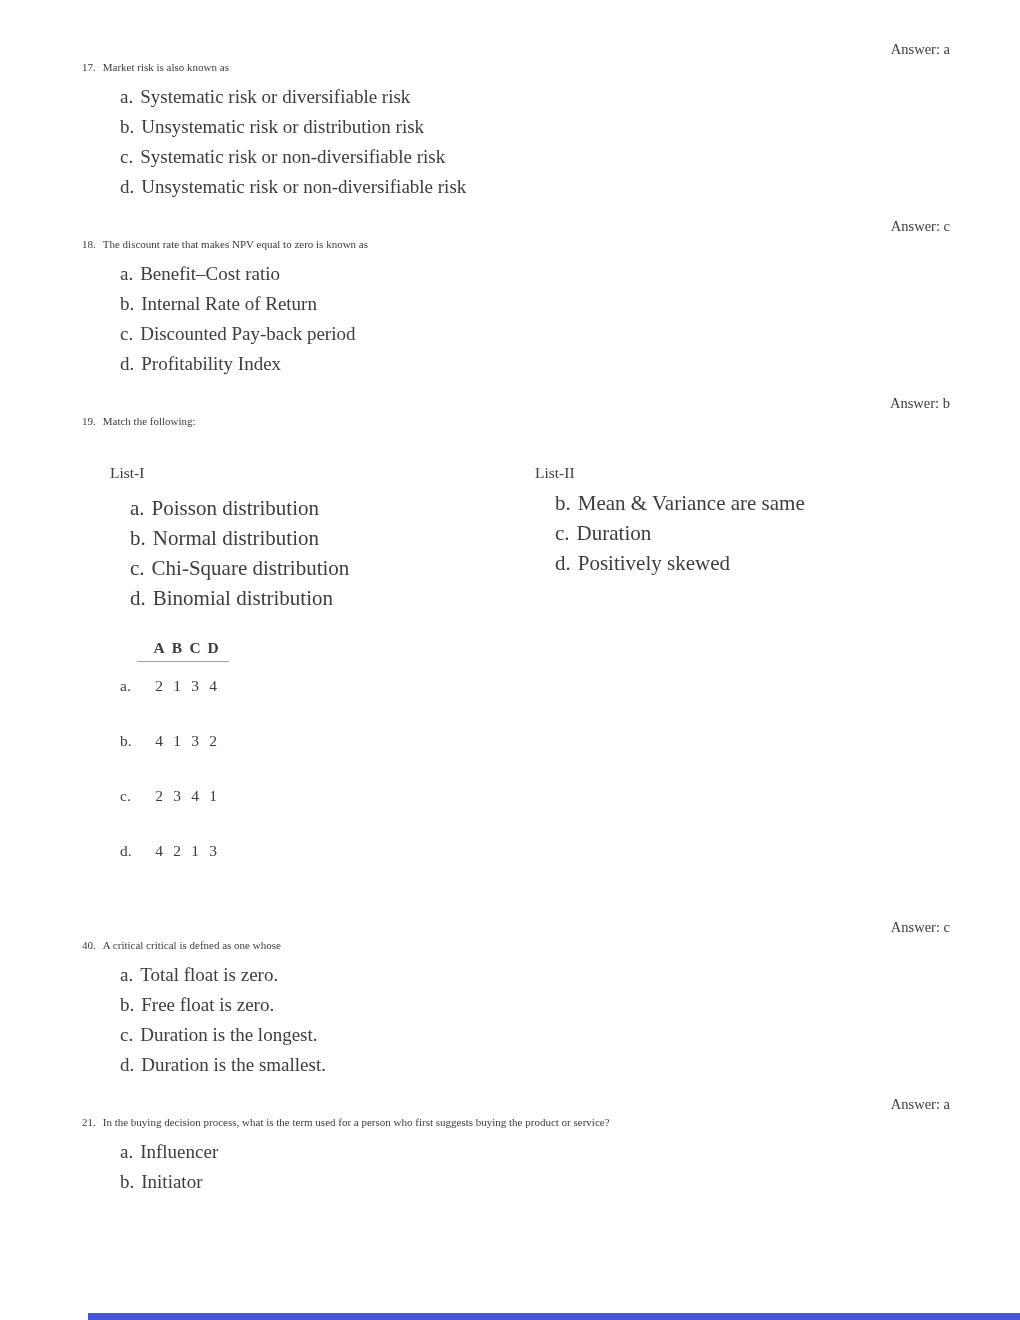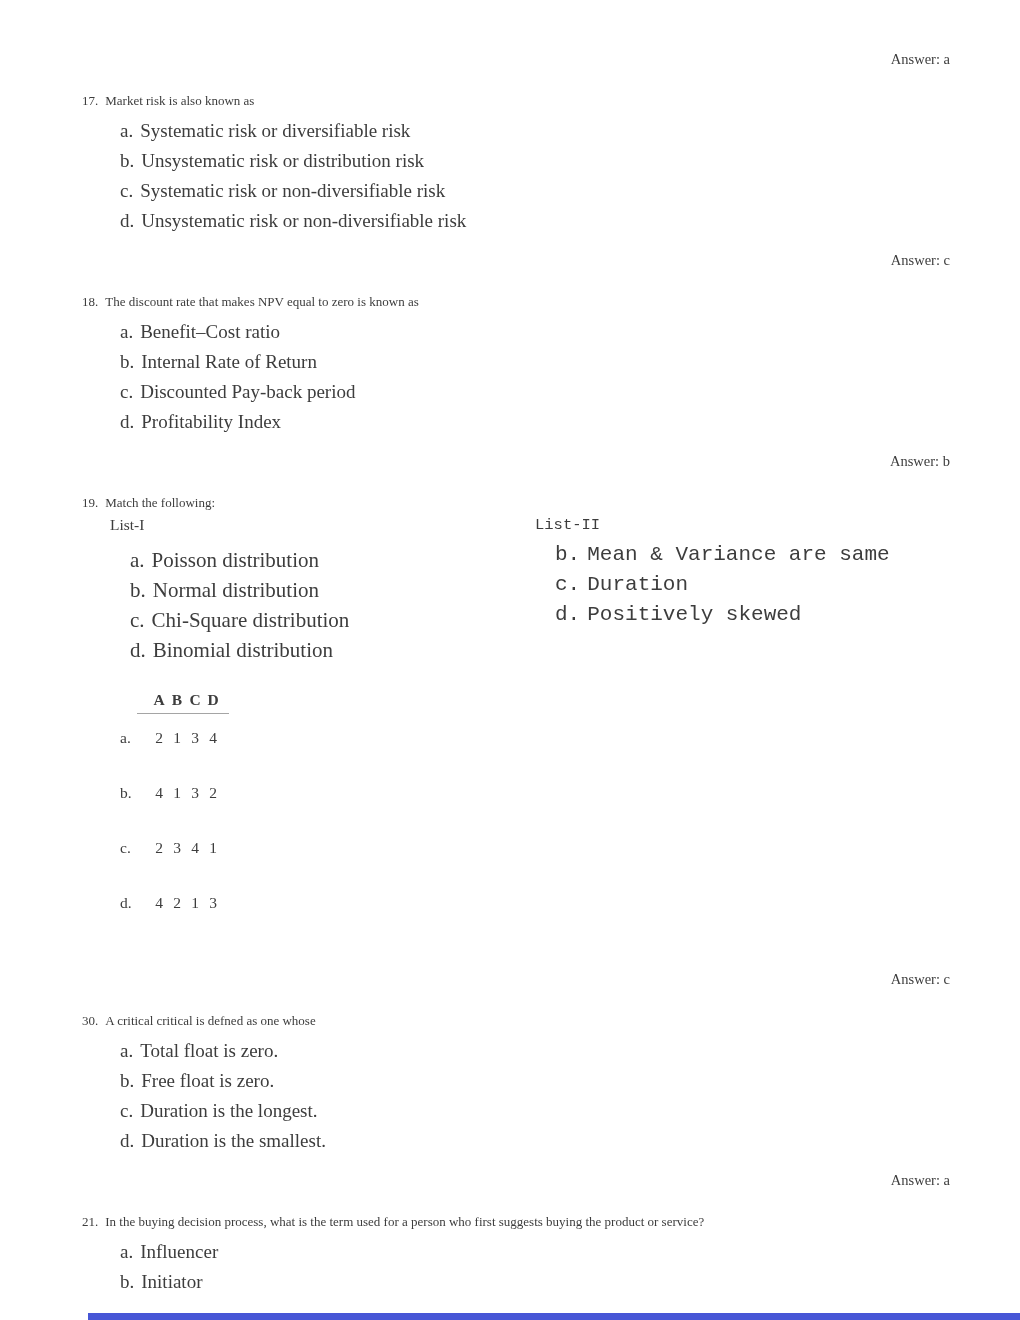--- a/index.html
+++ b/index.html
@@ -8,58 +8,57 @@
     width: 1020px;
     font-family: "Liberation Serif", "DejaVu Serif", serif;
     color: #3d3d3d;
   }
   .page {
     position: relative;
     width: 1020px;
     height: 1320px;
     background: #ffffff;
     overflow: hidden;
-    padding-top: 50px;
+    padding-top: 40px;
   }
 
   .ans {
     text-align: right;
     margin-right: 70px;
     font-size: 14.5px;
     line-height: 18px;
     margin-top: 21px;
   }
   .ans.first { margin-top: 0; }
   .ans.after-matrix { margin-top: 58px; }
 
   .question {
     margin-left: 82px;
-    margin-top: 24px;
-    font-size: 13px;
+    font-size: 11px;
     line-height: 18px;
     font-family: Liberation Serif, serif;
   }
   .qnum { margin-right: 7px; }
 
   .option {
     margin-left: 120px;
     margin-top: 12px;
     font-size: 19px;
     line-height: 18px;
   }
   .olabel { margin-right: 7px; }
 
   
   .match-lists {
     display: flex;
     margin-left: 110px;
-    margin-top: 4px;
+    margin-top: 34px;
   }
   .list-col-1 { width: 425px; }
-  .list-col-2 { flex: 1; font-family: Liberation Mono, monospace; }
+  .list-col-2 { flex: 1; }
   .list-header { font-size: 15.5px; line-height: 18px; }
   .list-item {
     margin-left: 20px;
     margin-top: 12px;
     font-size: 21px;
     line-height: 18px;
   }
   .list-item.first { margin-top: 17px; }
   .ilabel { margin-right: 7px; }
 
@@ -206,21 +205,21 @@
       <span class="m-cell">4</span>
       <span class="m-cell">2</span>
       <span class="m-cell">1</span>
       <span class="m-cell">3</span>
     </div>
   </div>
 
   <div class="ans after-matrix">Answer: c</div>
 
   <div class="question">
-    <span class="qnum">30.</span><span>A critical critical is defned as one whose</span>
+    <span class="qnum">40.</span><span>A critical critical is defned as one whose</span>
   </div>
   <div class="option">
     <span class="olabel">a.</span><span>Total float is zero.</span>
   </div>
   <div class="option">
     <span class="olabel">b.</span><span>Free float is zero.</span>
   </div>
   <div class="option">
     <span class="olabel">c.</span><span>Duration is the longest.</span>
   </div>

